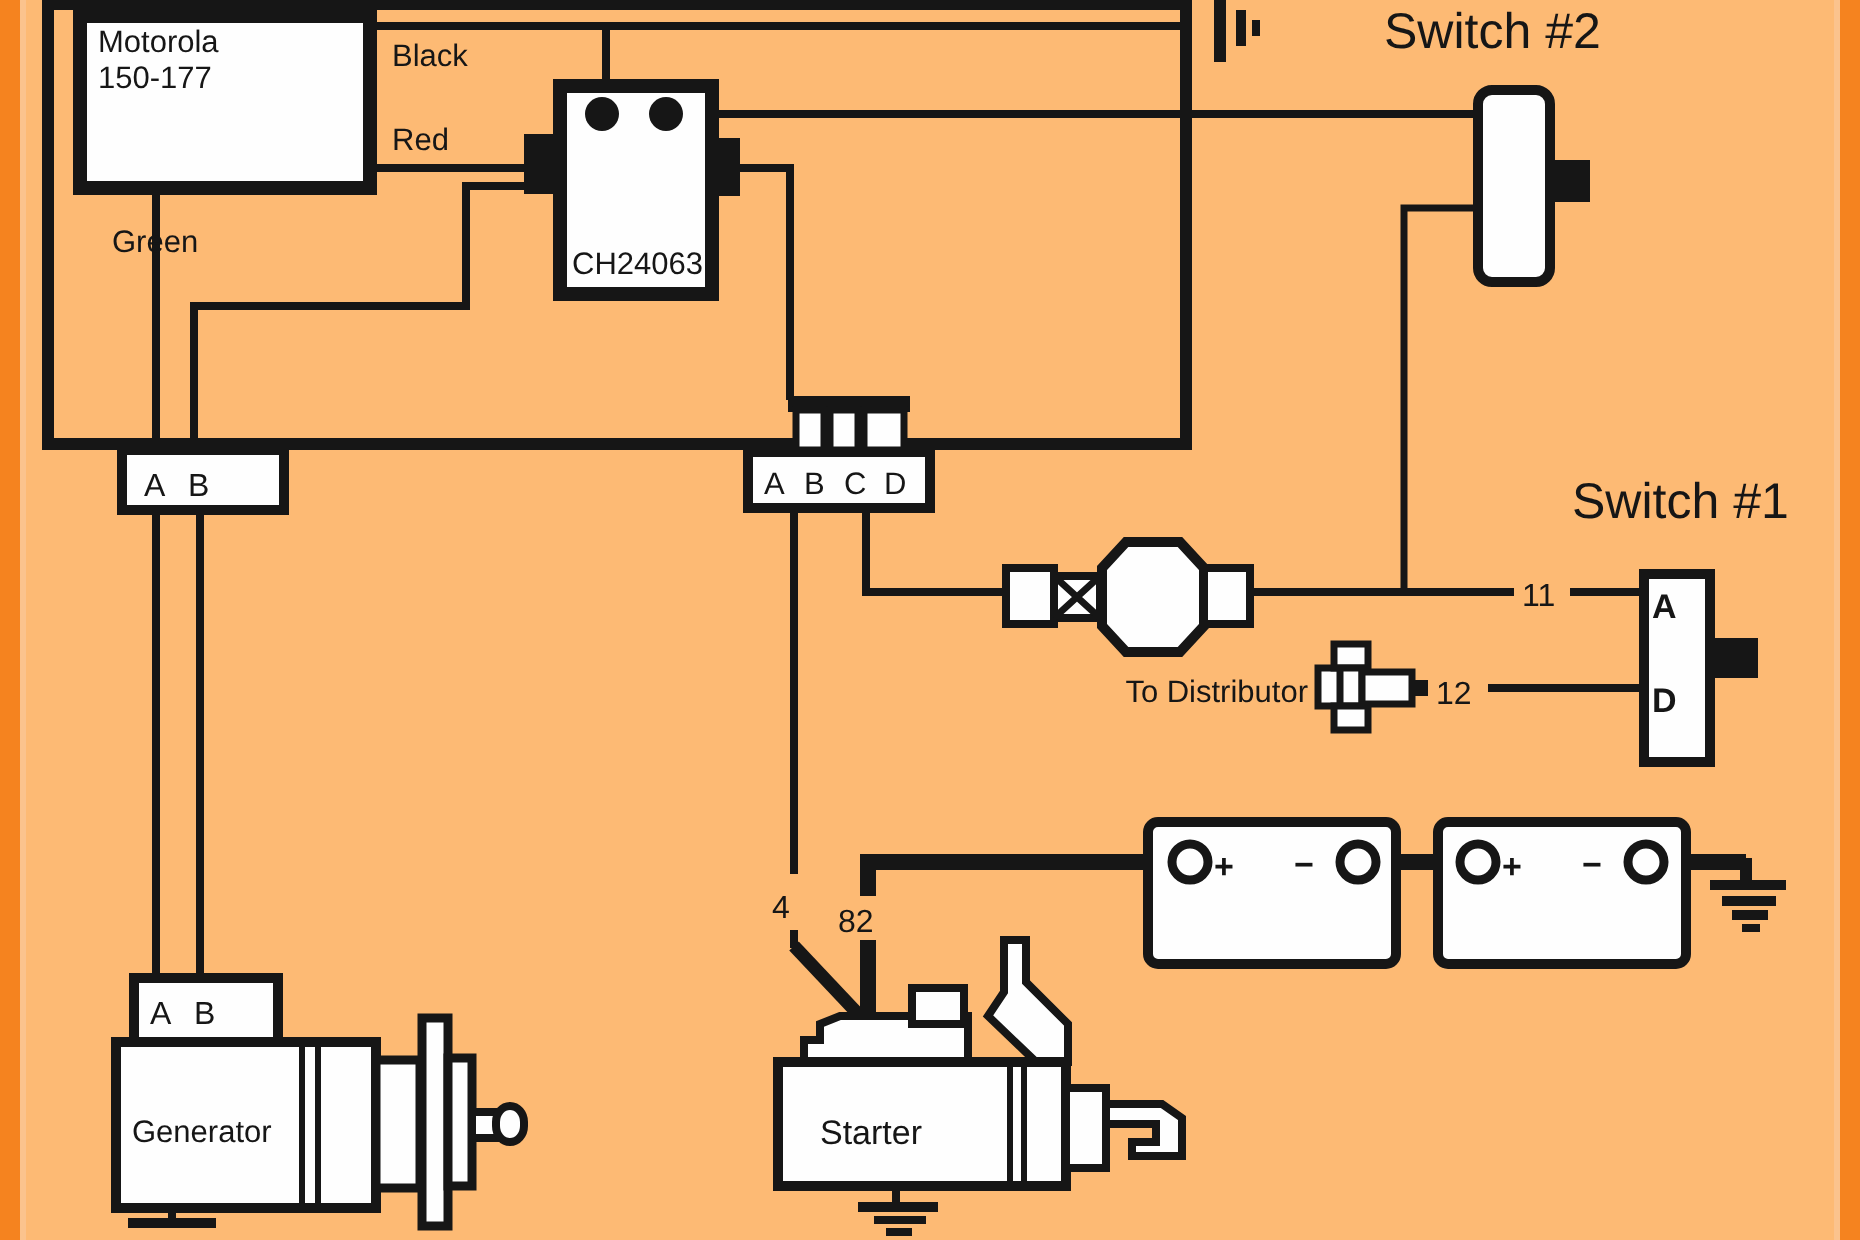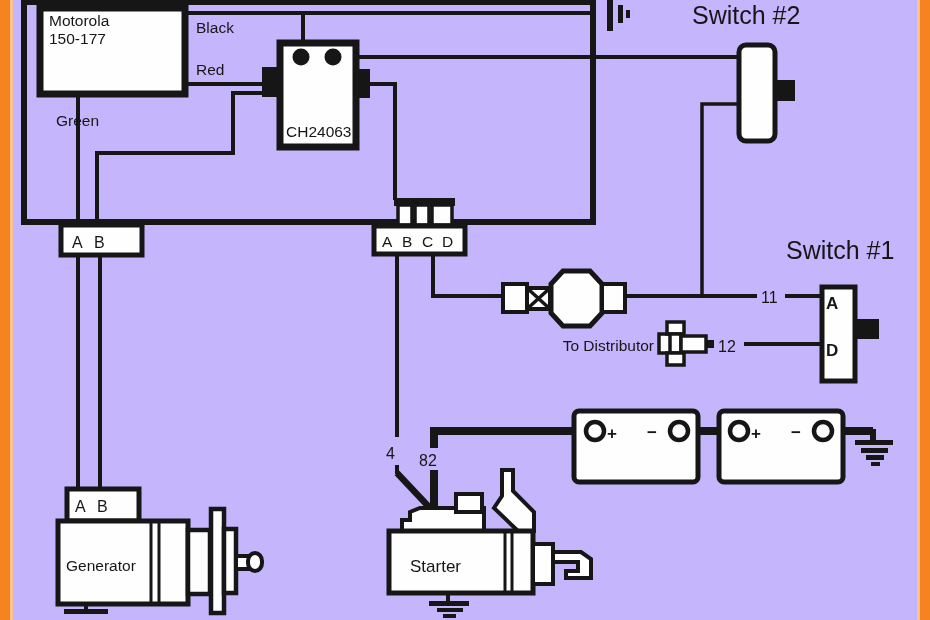--- a/index.html
+++ b/index.html
@@ -1,16 +1,16 @@
 <!DOCTYPE html>
 <html><head>
 <meta charset="utf-8">
 <style>
   html,body{margin:0;padding:0;background:#ffffff;}
-  .stage{position:relative;width:930px;height:620px;background:#c4b5fd;overflow:hidden;
+  .stage{position:relative;width:930px;height:620px;background:#fdba74;overflow:hidden;
          font-family:"Liberation Sans", sans-serif;}
   svg{position:absolute;left:0;top:0;}
   svg text{font-family:"Liberation Sans", sans-serif;fill:#161616;}
   .t15{font-size:15.5px;}
   .t16{font-size:16px;}
   .t17{font-size:17px;}
   .t25{font-size:25px;}
   .b{font-weight:bold;}
   .ln{stroke:#161616;fill:none;}
   .box{stroke:#161616;fill:#fefefe;}

